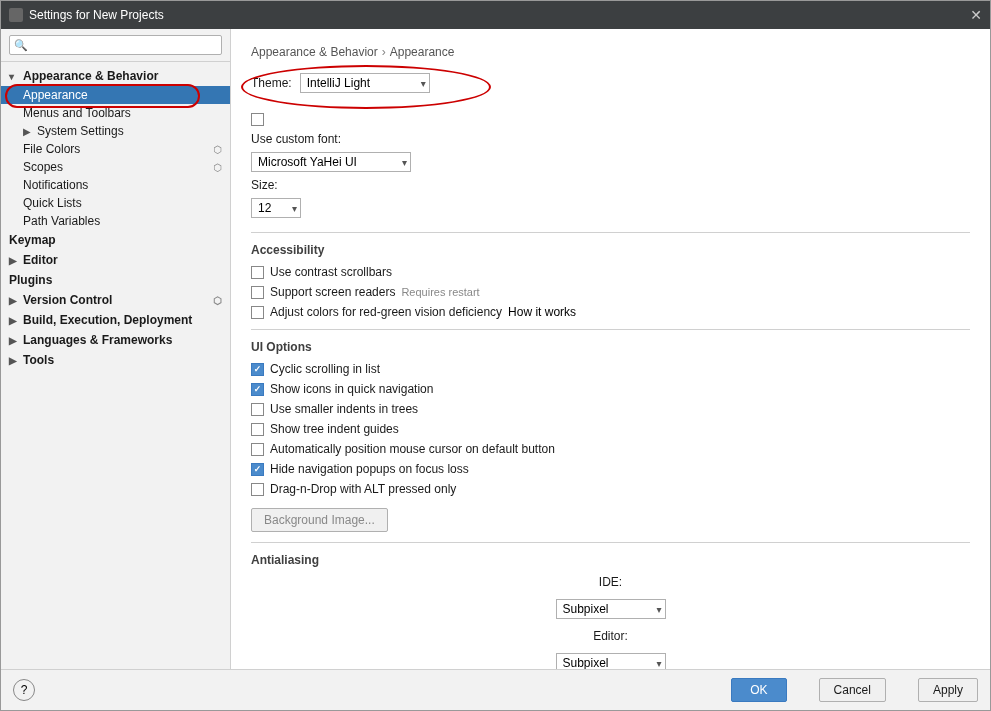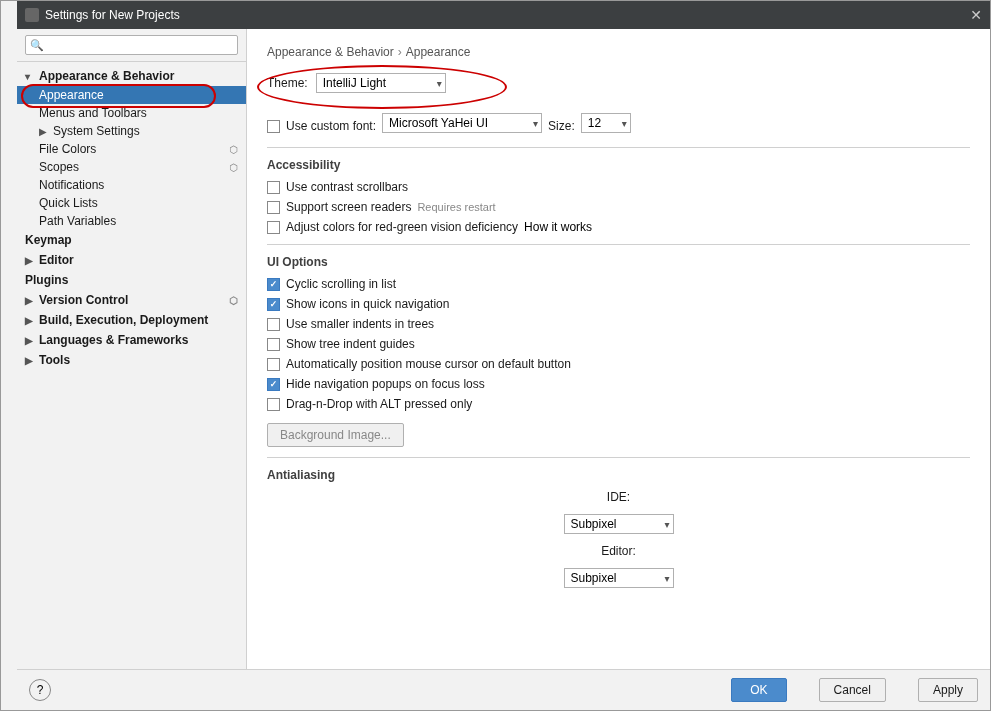--- a/index.html
+++ b/index.html
@@ -14,21 +14,20 @@
       color: #1a1a1a;
     }
     .dialog {
       width: 991px;
       height: 711px;
       background: #f2f2f2;
       border: 1px solid #999;
       display: flex;
       flex-direction: column;
       box-shadow: 2px 2px 10px rgba(0,0,0,0.5);
-      padding-left: 16px;
     }
     .title-bar {
       background: #3c3f41;
       color: #ffffff;
       padding: 4px 8px;
       display: flex;
       align-items: center;
       justify-content: space-between;
       height: 28px;
       flex-shrink: 0;
@@ -162,23 +161,24 @@
     .theme-oval {
       position: absolute;
       top: -8px; left: -10px;
       width: 250px; height: 44px;
       border: 2px solid #cc0000;
       border-radius: 50%;
       pointer-events: none;
     }
     .custom-font-row {
       display: flex;
-      align-items: flex-end;
+      align-items: flex-start;
       gap: 6px;
       margin-bottom: 14px;
+      flex-direction: column;
     }
     .cb {
       width: 13px; height: 13px;
       border: 1px solid #888;
       background: #fff;
       display: inline-flex;
       align-items: center;
       justify-content: center;
       flex-shrink: 0;
     }

